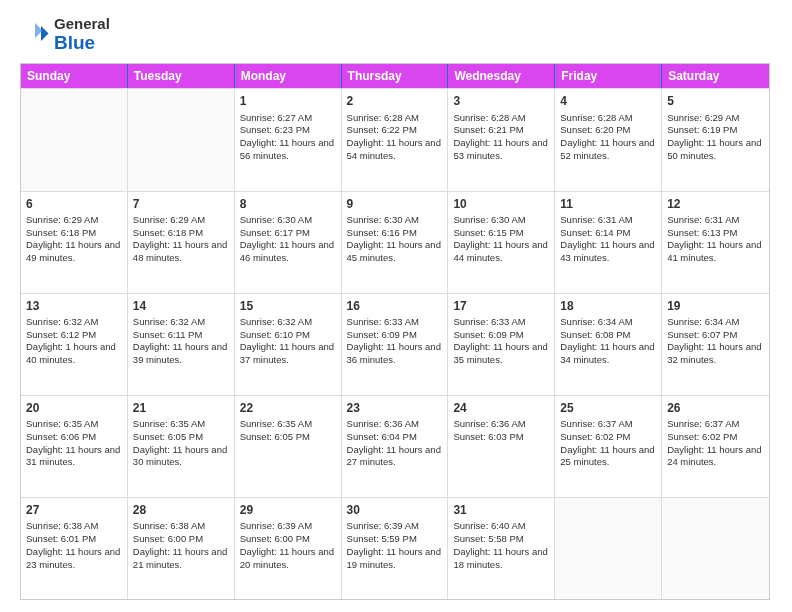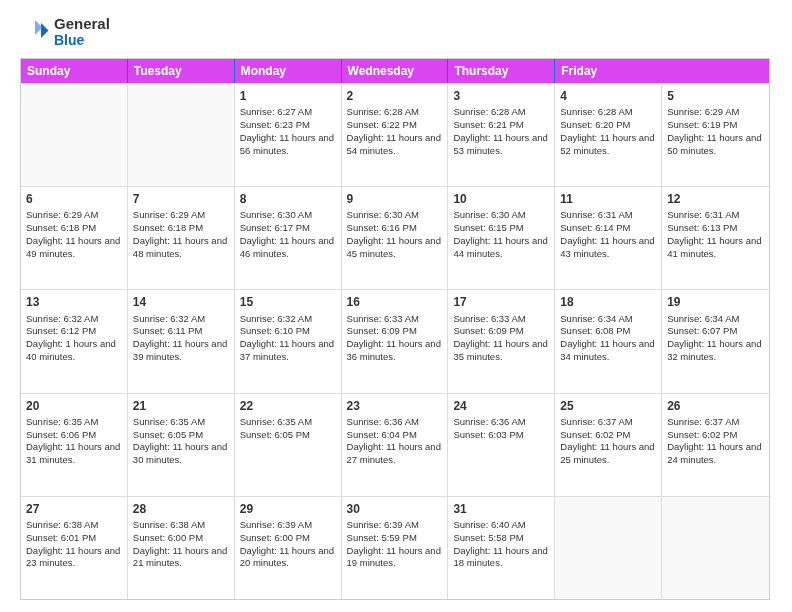--- a/index.html
+++ b/index.html
@@ -102,37 +102,38 @@
 
 <div class="page">
   <div class="header">
     <div class="logo">
       <svg class="logo-icon" viewBox="0 0 40 40">
         <polygon points="28,8 38,18 28,28" fill="#1565c0"></polygon>
         <polygon points="20,4 30,14 20,24" fill="#4a90d9" opacity="0.7"></polygon>
       </svg>
       <div>
         <div style="font-size:15px;font-weight:bold;color:#333;line-height:1.1;">General</div>
-        <div style="font-size:14px;font-weight:bold;color:#1565c0;line-height:1.1;">Blue</div>
+        <div style="font-size:19px;font-weight:bold;color:#1565c0;line-height:1.1;">Blue</div>
       </div>
     </div>
     <div class="title-block">
       <div class="month-year"></div>
       <div class="location"></div>
     </div>
   </div>
 
   <div class="calendar">
     <div class="cal-header-row" id="cal-header">
         <div class="cal-header-cell">Sunday</div>
         <div class="cal-header-cell">Tuesday</div>
         <div class="cal-header-cell">Monday</div>
+        <div class="cal-header-cell">Thursday</div>
         <div class="cal-header-cell">Wednesday</div>
-        <div class="cal-header-cell">Thursday</div>
         <div class="cal-header-cell">Friday</div>
+        <div class="cal-header-cell">Saturday</div>
       </div>
     <div class="cal-body" id="cal-body">
         <div class="cal-week">
           <div class="cal-cell empty"></div>
           <div class="cal-cell empty"></div>
           <div class="cal-cell"><span class="day-num">1</span><span class="sun">Sunrise: 6:27 AM</span><br><span class="set">Sunset: 6:23 PM</span><br><span class="day">Daylight: 11 hours and 56 minutes.</span></div>
           <div class="cal-cell"><span class="day-num">2</span><span class="sun">Sunrise: 6:28 AM</span><br><span class="set">Sunset: 6:22 PM</span><br><span class="day">Daylight: 11 hours and 54 minutes.</span></div>
           <div class="cal-cell"><span class="day-num">3</span><span class="sun">Sunrise: 6:28 AM</span><br><span class="set">Sunset: 6:21 PM</span><br><span class="day">Daylight: 11 hours and 53 minutes.</span></div>
           <div class="cal-cell"><span class="day-num">4</span><span class="sun">Sunrise: 6:28 AM</span><br><span class="set">Sunset: 6:20 PM</span><br><span class="day">Daylight: 11 hours and 52 minutes.</span></div>
           <div class="cal-cell"><span class="day-num">5</span><span class="sun">Sunrise: 6:29 AM</span><br><span class="set">Sunset: 6:19 PM</span><br><span class="day">Daylight: 11 hours and 50 minutes.</span></div>

